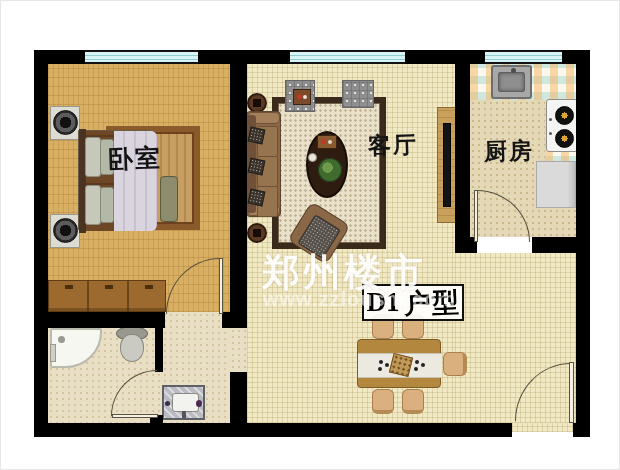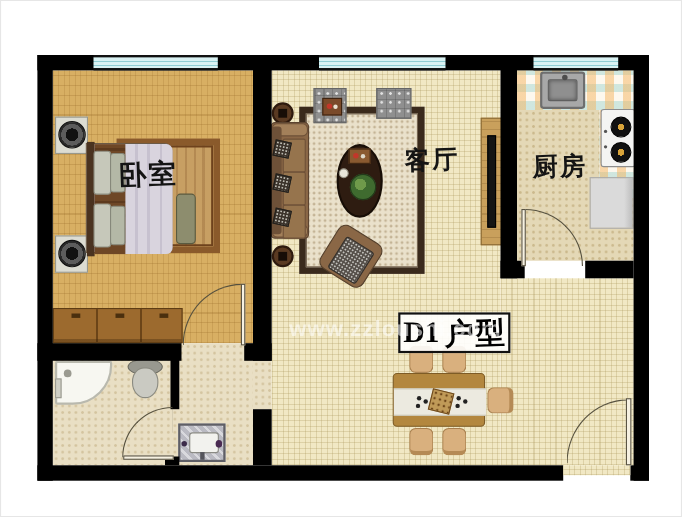--- a/index.html
+++ b/index.html
@@ -258,15 +258,16 @@
 
   <div class="abs room-label" style="left:108px;top:142px;font-size:25px;">卧室</div>
   <div class="abs room-label" style="left:368px;top:130px;font-size:23px;">客厅</div>
   <div class="abs room-label" style="left:484px;top:136px;font-size:23px;">厨房</div>
 
   <div class="abs unit-box" style="left:362px;top:284px;width:98px;height:33px;">
     <span class="unit-prefix">D1</span>
     <span class="unit-suffix">户型</span>
   </div>
 
+  <div class="abs wm-title" style="left:262px;top:247px;">郑州楼市</div>
   <div class="abs wm-url" style="left:263px;top:288px;">www.zzloushi.com</div>
 
 </div>
 
 </body></html>

